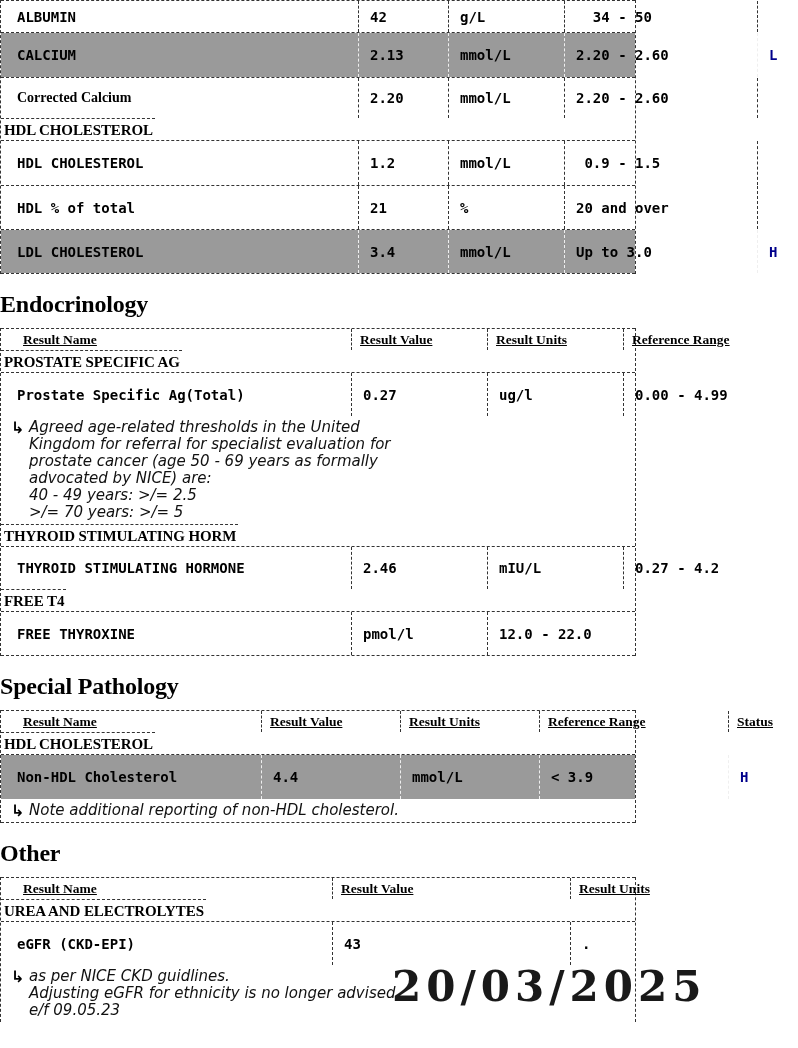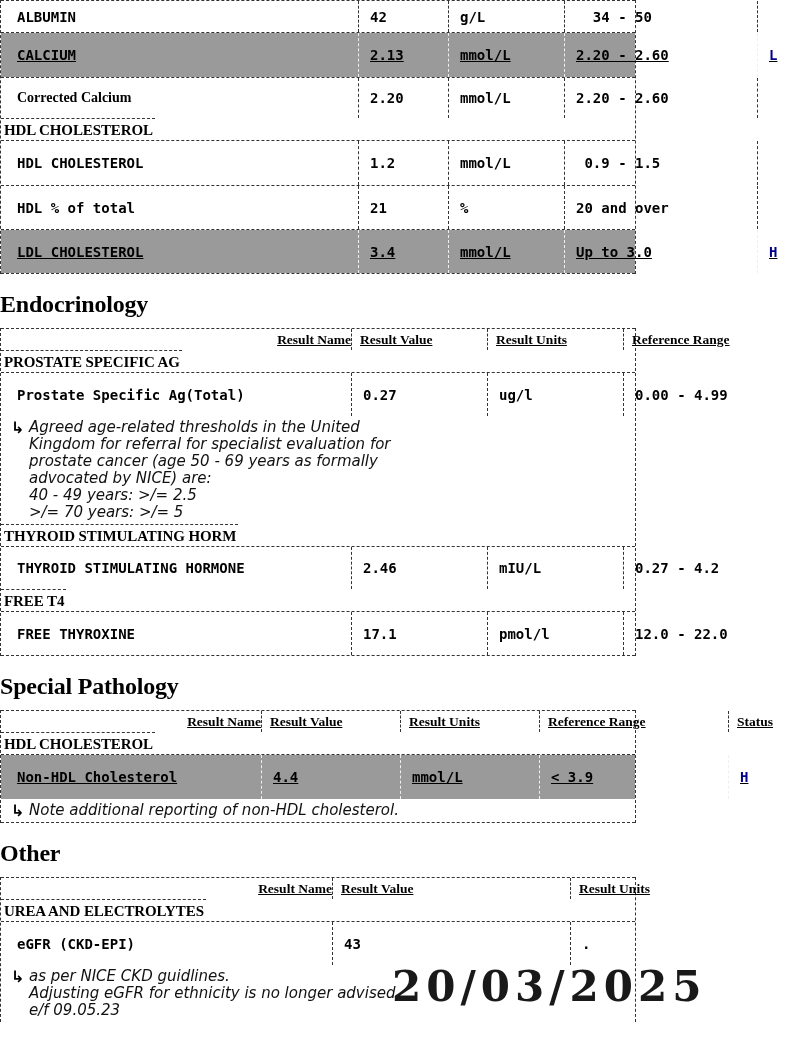--- a/index.html
+++ b/index.html
@@ -13,30 +13,30 @@
     line-height:27px;margin:17px 0 10px 0;color:#000;letter-spacing:-0.2px;
   }
   .table{
     border-left:1px dashed #333;border-right:1px dashed #333;
     width:636px;box-sizing:border-box;
   }
   .hline{height:0;border-top:1px dashed #333;}
   .header-row{display:flex;height:21px;align-items:center;}
   .hcell{height:100%;display:flex;align-items:center;padding-left:8px;
     border-left:1px dashed #333;box-sizing:border-box;flex:0 0 auto;}
-  .hcell:first-child{border-left:none;padding-left:13px;justify-content:flex-end;}
+  .hcell:first-child{border-left:none;padding-left:22px;}
   .hlabel{font-family:"Liberation Serif",serif;font-weight:700;font-size:13.5px;
     text-decoration:underline;color:#000;white-space:nowrap;}
   .catrow{height:22px;line-height:22px;}
   .catlabel{display:inline-block;border-top:1px dashed #333;
     font-family:"Liberation Serif",serif;font-weight:700;font-size:15px;
     line-height:20px;padding:1px 2px 0 3px;letter-spacing:-0.1px;color:#000;white-space:nowrap;}
   .row{display:flex;height:42px;align-items:stretch;}
   .row.hl{background:#9a9a9a;}
-  .row.hl .cell{border-left-color:#efefef;text-decoration:underline;}
+  .row.hl .cell{border-left-color:#efefef;}
   .cell{display:flex;align-items:center;white-space:pre;
     font-family:"DejaVu Sans Mono",monospace;font-weight:700;font-size:14px;
     color:#000;padding-left:11px;border-left:1px dashed #333;box-sizing:border-box;flex:0 0 auto;overflow:hidden;}
   .cell:first-child{border-left:none;padding-left:16px;}
   .flag{color:#00008b;font-family:"DejaVu Sans Mono",monospace;font-weight:700;font-size:14px;}
   .noterow{display:flex;padding:3px 0 3px 10px;}
   .arrow{flex:0 0 18px;width:18px;font-family:"DejaVu Sans",sans-serif;
     font-weight:700;font-size:16px;line-height:17px;color:#000;}
   .note-lines{}
   .note-line{font-family:"DejaVu Sans",sans-serif;font-style:italic;
@@ -149,21 +149,20 @@
         <div class="row" style="height: 42px;">
           <div class="cell" style="width: 350px;">THYROID STIMULATING HORMONE</div>
           <div class="cell" style="width: 136px;">2.46</div>
           <div class="cell" style="width: 136px;">mIU/L</div>
           <div class="cell" style="width: 174px;">0.27 - 4.2</div>
         </div>
         <div class="catrow"><div class="catlabel">FREE T4</div></div>
         <div class="hline"></div>
         <div class="row" style="height: 43px;">
           <div class="cell" style="width: 350px;">FREE THYROXINE</div>
-          <div class="cell" style="width: 136px;">17.1</div>
           <div class="cell" style="width: 136px;">pmol/l</div>
           <div class="cell" style="width: 174px;">12.0 - 22.0</div>
         </div>
         <div class="hline"></div>
       </div>
   </section>
 
   <section>
     <h2 class="section-heading">Special Pathology</h2>
     <div class="table">

